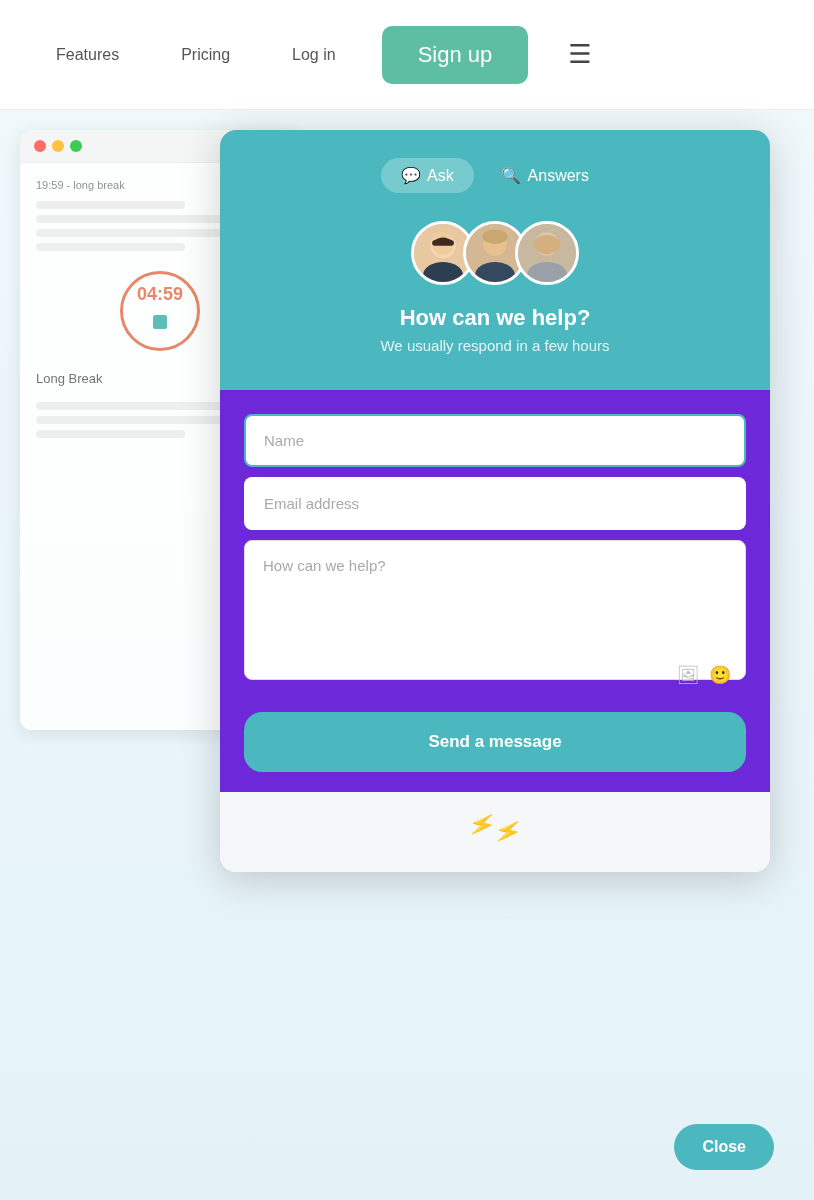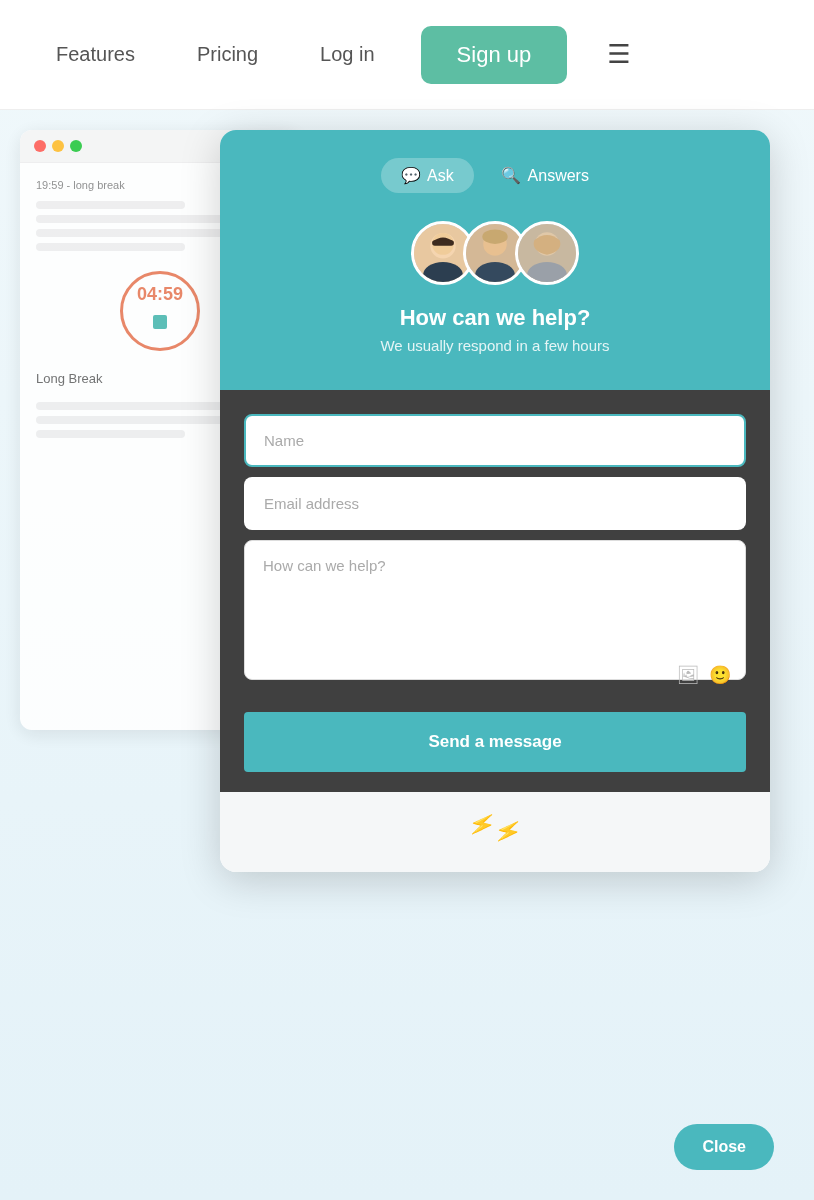--- a/index.html
+++ b/index.html
@@ -27,21 +27,21 @@
       height: 110px;
       background: white;
       display: flex;
       align-items: center;
       padding: 0 40px;
       gap: 30px;
       border-bottom: 1px solid #eee;
     }
 
     .nav-item {
-      font-size: 20px;
+      font-size: 16px;
       color: #555;
       cursor: pointer;
       padding: 8px 16px;
     }
 
     .signup-btn {
       background: #5dbea3;
       color: white;
       border: none;
       border-radius: 10px;
@@ -219,21 +219,21 @@
       margin-bottom: 6px;
     }
 
     .chat-subtitle {
       font-size: 15px;
       color: rgba(255,255,255,0.85);
     }
 
     
     .chat-body {
-      background: #404040;
+      background: #6d28d9;
       padding: 24px 24px 20px;
     }
 
     .form-field {
       width: 100%;
       padding: 16px 18px;
       font-size: 15px;
       border: 2px solid transparent;
       border-radius: 8px;
       background: white;
@@ -290,21 +290,21 @@
       color: #bbb;
       font-size: 18px;
     }
 
     .send-btn {
       width: 100%;
       padding: 20px;
       background: #4ab8be;
       color: white;
       border: none;
-      border-radius: 4px;
+      border-radius: 18px;
       font-size: 17px;
       font-weight: 600;
       cursor: pointer;
     }
 
     
     .powered-by {
       background: #f5f7f8;
       padding: 24px 0 30px;
       text-align: center;

